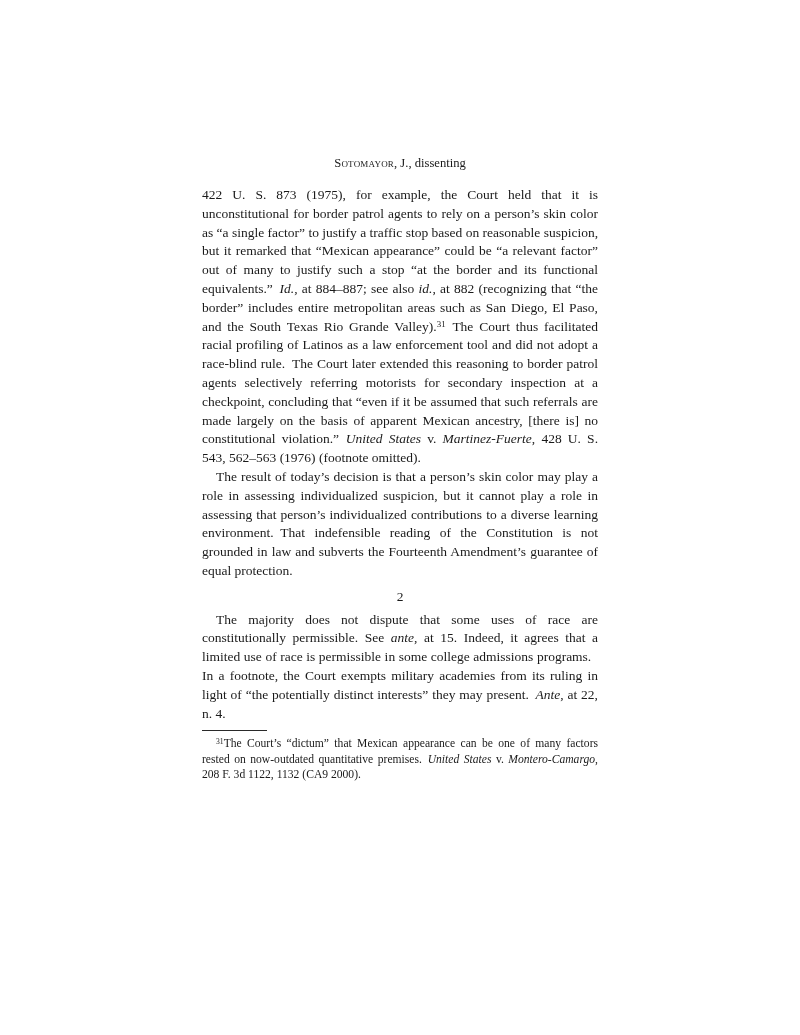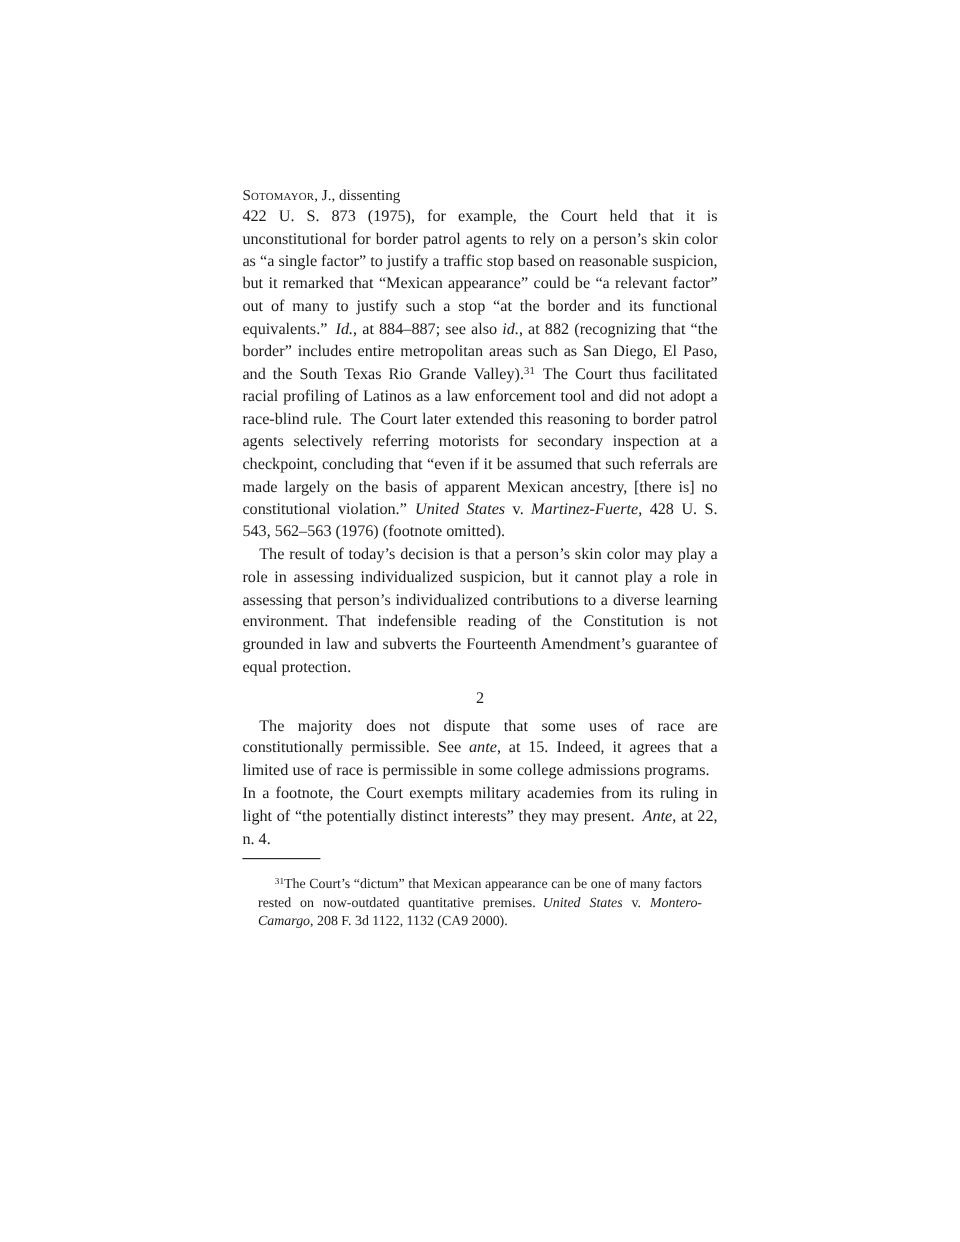--- a/index.html
+++ b/index.html
@@ -28,29 +28,31 @@
     font-size: 12.6px;
     line-height: 15px;
     white-space: nowrap;
   }
   .page-num {
     position: absolute;
     right: 2px;
     top: 0;
   }
   .attribution {
+    text-align: center;
     font-size: 12.6px;
     line-height: 15px;
     margin-top: 12px;
   }
   .smallcaps {
     font-variant: small-caps;
     letter-spacing: 0.2px;
   }
   .body-text {
+    margin-top: 15px;
     font-size: 13.5px;
     line-height: 18.8px;
     text-align: justify;
   }
   .body-text p {
     margin: 0;
   }
   .body-text p.indent {
     text-indent: 14px;
   }
@@ -75,21 +77,21 @@
     height: 0;
     border-top: 1px solid #2a2a2a;
     margin: 7px 0 5px 0;
   }
   .footnotes {
     font-size: 11.6px;
     line-height: 15.2px;
     text-align: justify;
   }
   .footnotes p {
-    margin: 13px;
+    margin: 0;
     text-indent: 14px;
   }
 </style>
 </head>
 <body>
 
 <div class="page">
   <div class="content">
 
 

